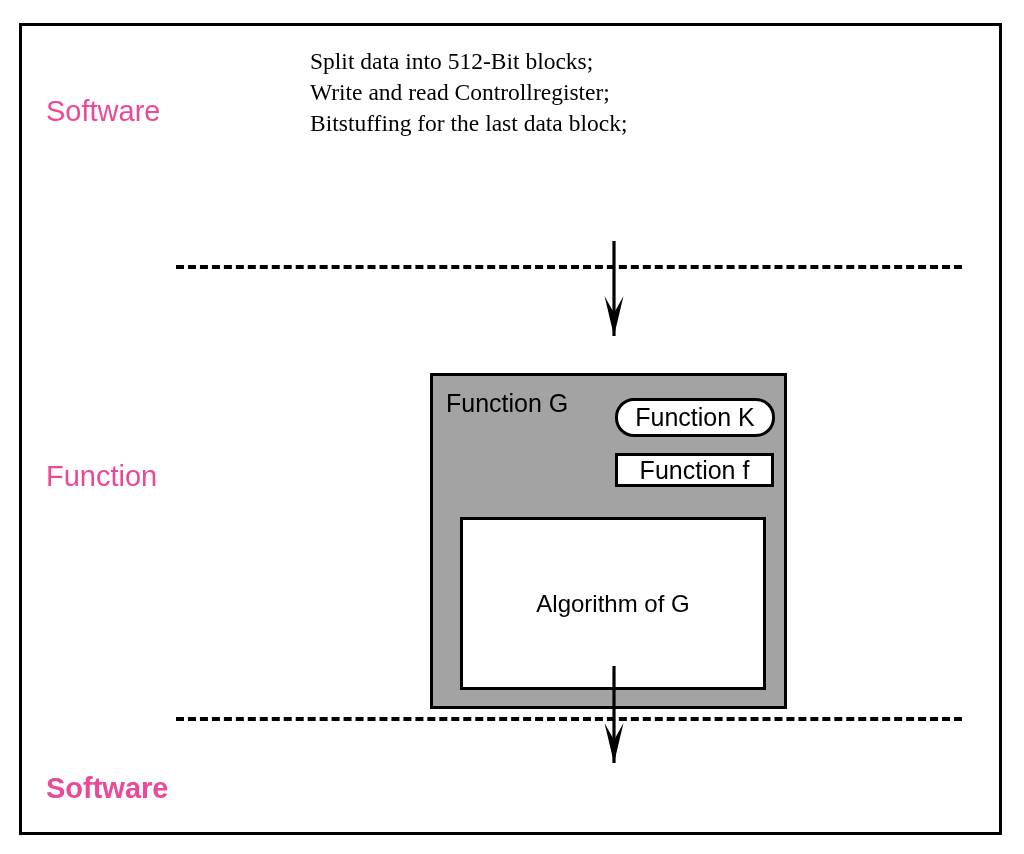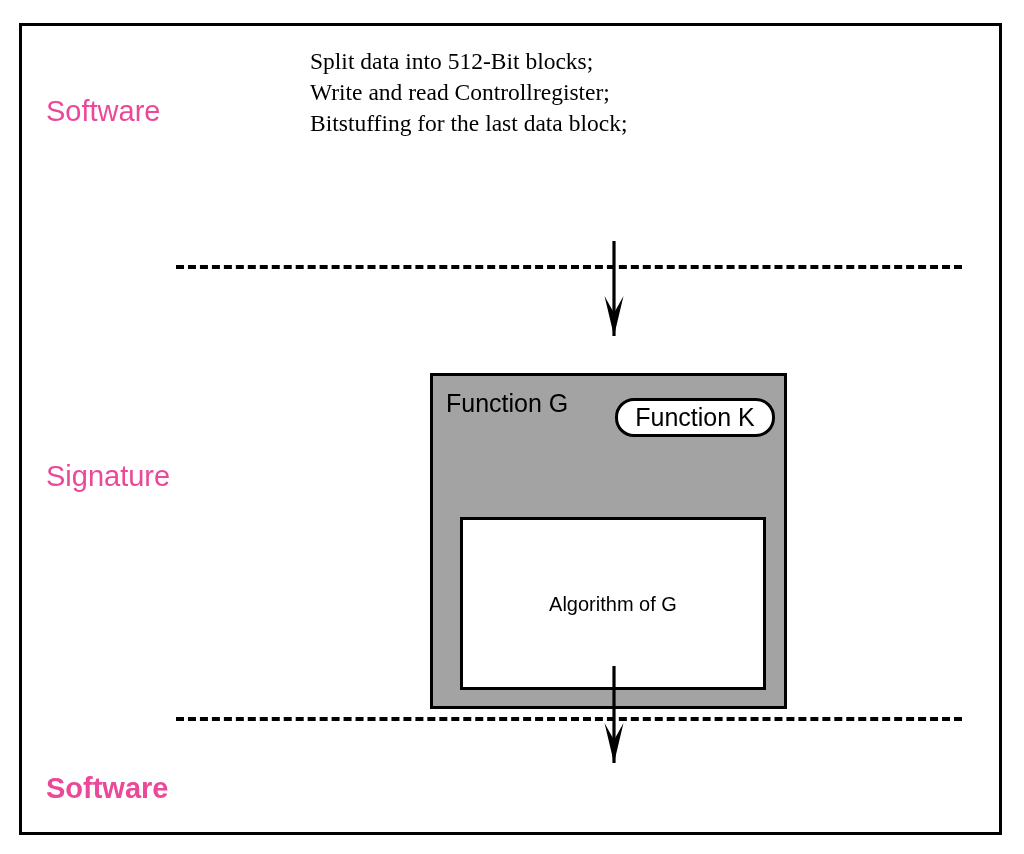--- a/index.html
+++ b/index.html
@@ -125,21 +125,21 @@
     width: 306px;
     height: 173px;
     border: 3px solid #000000;
     box-sizing: border-box;
     background: #ffffff;
     display: flex;
     align-items: center;
     justify-content: center;
   }
   #algorithm-label {
-    font-size: 20px;
+    font-size: 24px;
     line-height: 1;
     white-space: nowrap;
     text-align: center;
   }
 </style>
 </head>
 <body>
 
 <div id="canvas">
 
@@ -153,29 +153,32 @@
     <span class="task-line">Bitstuffing for the last data block;</span>
   </div>
 
   <div class="divider" id="divider-top"></div>
 
   <svg class="arrow" id="arrow-down-top" viewBox="0 0 40 96">
     <line x1="20" y1="0" x2="20" y2="95" stroke="#000000" stroke-width="3.2"></line>
     <path d="M 20 95 L 10.5 55 L 20 72 L 29.5 55 Z" fill="#000000"></path>
   </svg>
 
-  <div class="section-label" id="label-hardware">Signature</div>
+  <div class="section-label" id="label-hardware">Function</div>
 
   <div id="function-g-box">
     <div id="function-g-label">Function G</div>
 
     <div class="sub-box" id="function-k-box">
       <span>Function K</span>
     </div>
 
+    <div class="sub-box" id="function-f-box">
+      <span>Function f</span>
+    </div>
 
     <div id="algorithm-box">
       <span id="algorithm-label">Algorithm of G</span>
     </div>
   </div>
 
   <svg class="arrow" id="arrow-down-bottom" viewBox="0 0 40 98">
     <line x1="20" y1="0" x2="20" y2="97" stroke="#000000" stroke-width="3.2"></line>
     <path d="M 20 97 L 10.5 57 L 20 74 L 29.5 57 Z" fill="#000000"></path>
   </svg>

